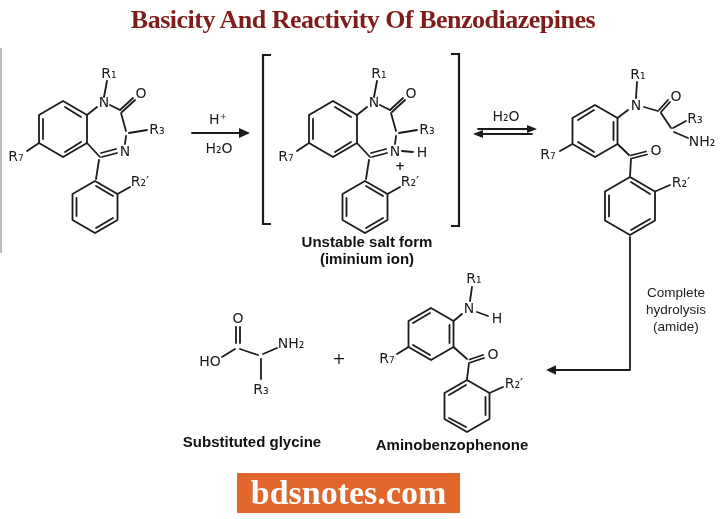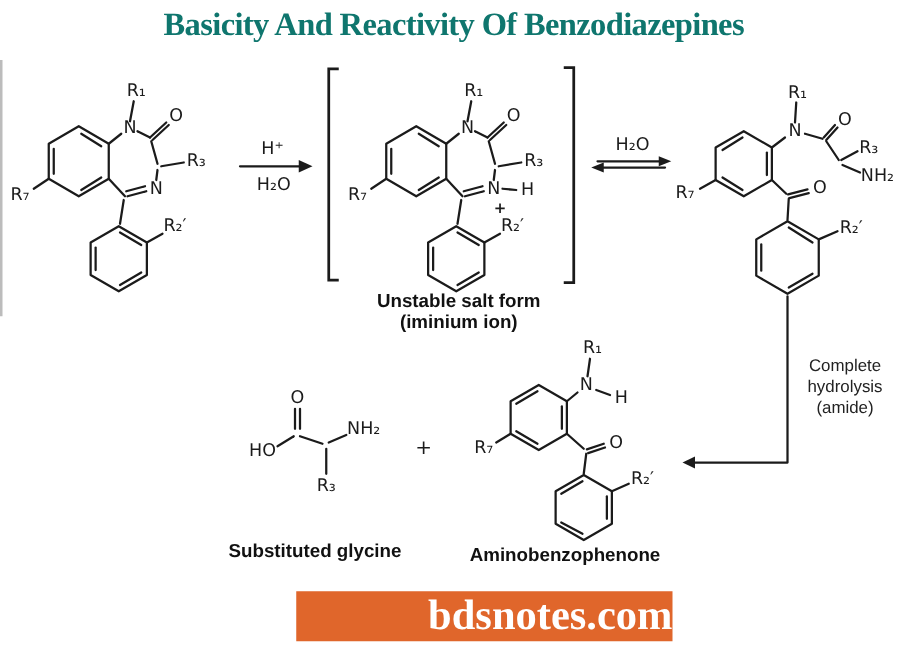--- a/index.html
+++ b/index.html
@@ -3,21 +3,21 @@
 <meta charset="utf-8">
 <style>
   html,body { margin:0; padding:0; }
   body {
     width:726px; height:519px; position:relative; overflow:hidden;
     background:#FFFFFF; font-family:"Liberation Sans", sans-serif;
   }
   .title {
     position:absolute; top:5px; left:0; width:726px; text-align:center;
     font-family:"Liberation Serif", serif; font-weight:bold; font-size:26px;
-    letter-spacing:-0.5px; color:#0f766e; margin:0;
+    letter-spacing:-0.5px; color:#7f1d1d; margin:0;
   }
   svg.scheme { position:absolute; left:0; top:0; }
   
   g.bonds line, g.bonds polygon, g.bonds polyline, g.bonds path, .arrowline {
     stroke:#1B1B1B; stroke-width:1.8; fill:none; stroke-linecap:round; stroke-linejoin:round;
   }
   .bracket { stroke:#1B1B1B; stroke-width:2.2; fill:none; }
   .head { fill:#1B1B1B; stroke:none; }
   text.atom {
     font-family:"DejaVu Sans", sans-serif; font-size:14px;
@@ -27,23 +27,23 @@
   text.cap {
     font-family:"Liberation Sans", sans-serif; font-size:15px; font-weight:bold;
     text-anchor:middle; dominant-baseline:central; fill:#111;
   }
   text.note {
     font-family:"Liberation Sans", sans-serif; font-size:13.5px;
     text-anchor:middle; dominant-baseline:central; fill:#222;
   }
   text.plus { font-size:16px; }
   .banner {
-    position:absolute; left:237px; top:473px; width:301px; height:40px;
+    position:absolute; left:237px; top:473px; width:223px; height:40px;
     background:#E0662B; color:#FFFFFF; font-family:"Liberation Serif", serif;
-    font-weight:bold; font-size:34px; line-height:40px; text-align:right;
+    font-weight:bold; font-size:34px; line-height:40px; text-align:center;
   }
   .edge-artifact { position:absolute; left:0; top:48px; width:2px; height:205px; background:#8f8f8f; opacity:.6; }
 </style>
 </head>
 <body>
 
 <h1 class="title">Basicity And Reactivity Of Benzodiazepines</h1>
 
 <div class="edge-artifact"></div>
 

